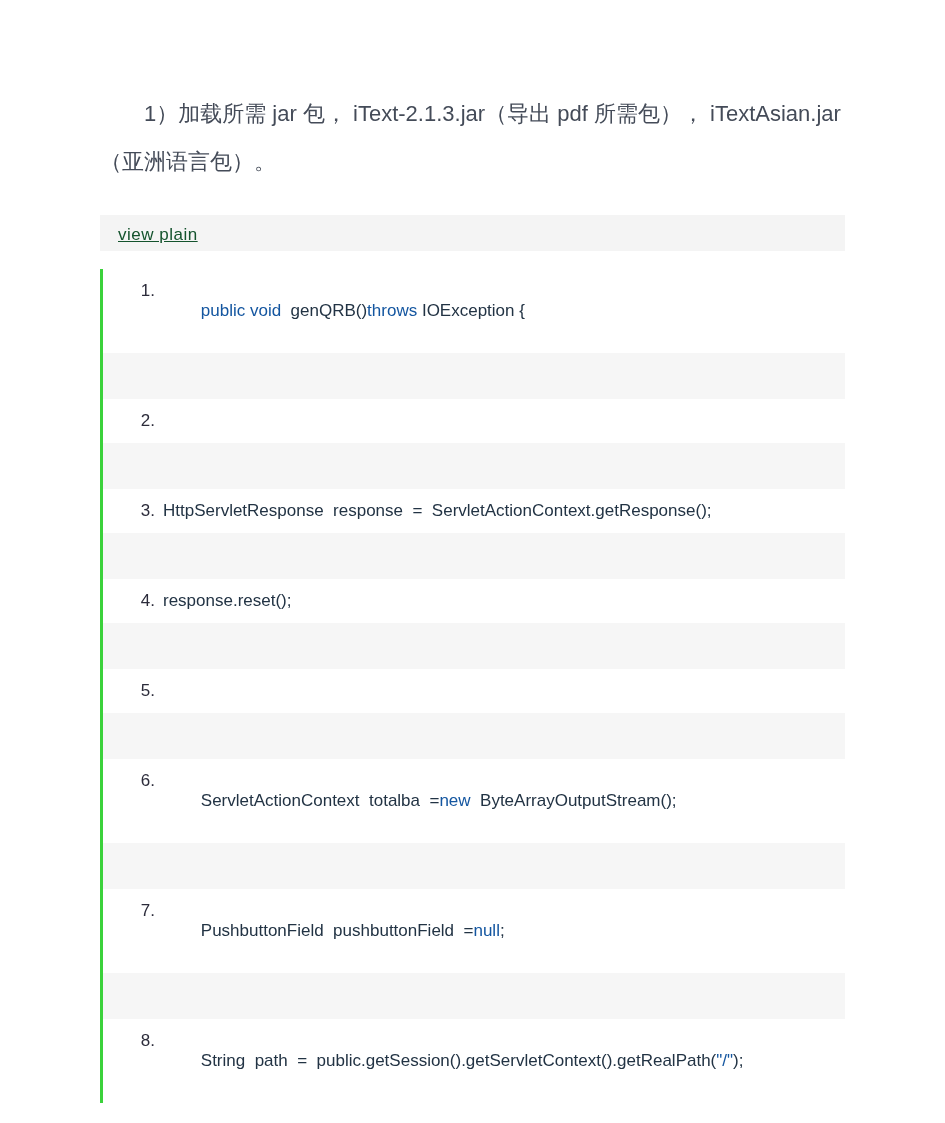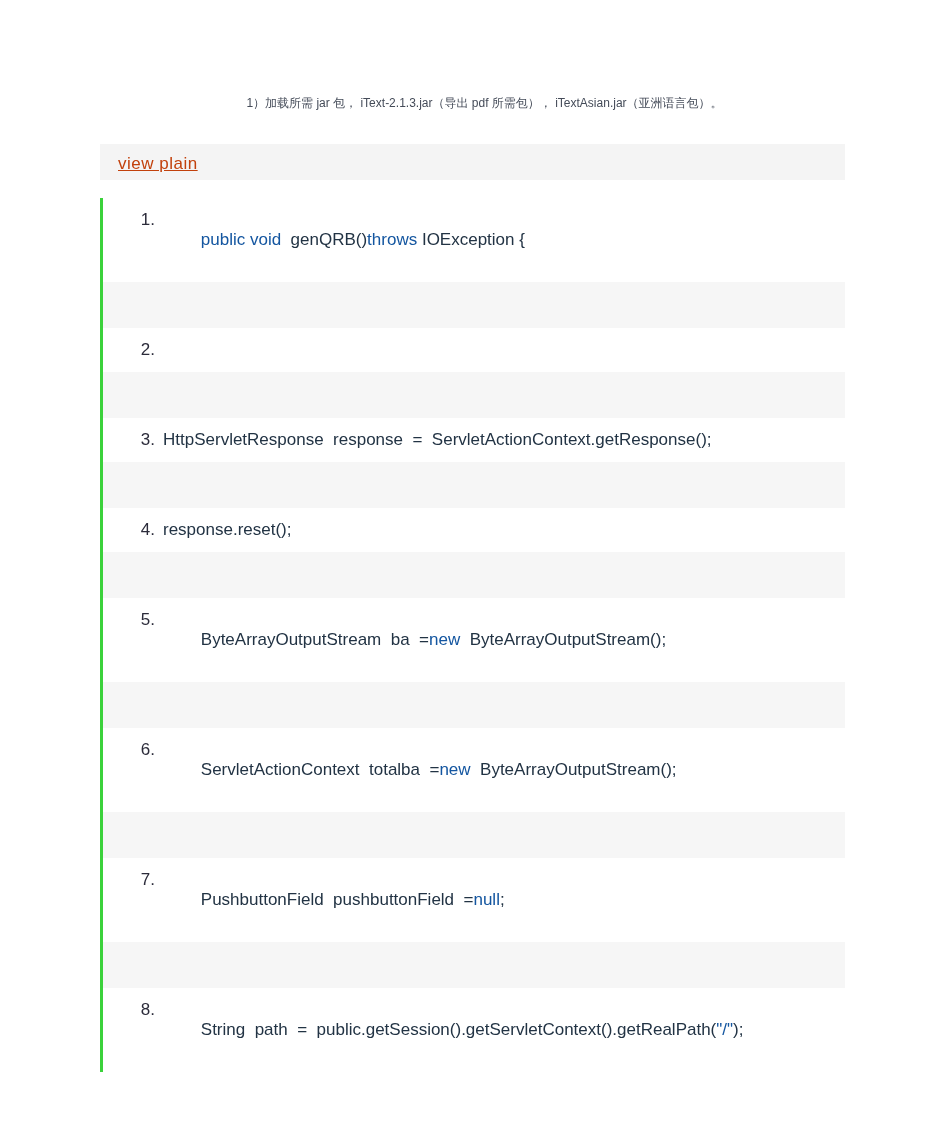--- a/index.html
+++ b/index.html
@@ -9,36 +9,35 @@
     font-family: "Microsoft YaHei", "Segoe UI", Arial, sans-serif;
     color: #3a3a3a;
     width: 945px;
   }
   .page {
     padding: 90px 100px 60px 100px;
     box-sizing: border-box;
     width: 945px;
   }
   .para {
-    font-size: 12px;
+    font-size: 22px;
     line-height: 2.2;
     color: #444b58;
     margin: 0 0 28px 0;
-    text-align: center;
   }
   .indent {
     text-indent: 2em;
   }
   .view-plain-bar {
     background: #f4f4f4;
     padding: 10px 18px 6px 18px;
     margin-top: 4px;
   }
   .view-plain-link {
-    color: #c2410c;
+    color: #14532d;
     font-size: 17px;
     letter-spacing: 0.5px;
   }
   .code-block {
     border-left: 3px solid #3bd23b;
     margin-top: 18px;
   }
   .code-line {
     display: flex;
     align-items: baseline;
@@ -106,23 +105,20 @@
     <div class="gap even"></div>
 
     <div class="code-line odd">
       <span class="ln">4.</span>
       <span class="code-text">response.reset();</span>
     </div>
     <div class="gap even"></div>
 
     <div class="code-line odd">
       <span class="ln">5.</span>
-      <span class="code-text">
-        <span>ByteArrayOutputStream  ba  =</span><span class="kw">new</span><span>  ByteArrayOutputStream();</span>
-      </span>
     </div>
     <div class="gap even"></div>
 
     <div class="code-line odd">
       <span class="ln">6.</span>
       <span class="code-text">
         <span>ServletActionContext  totalba  =</span><span class="kw">new</span><span>  ByteArrayOutputStream();</span>
       </span>
     </div>
     <div class="gap even"></div>

